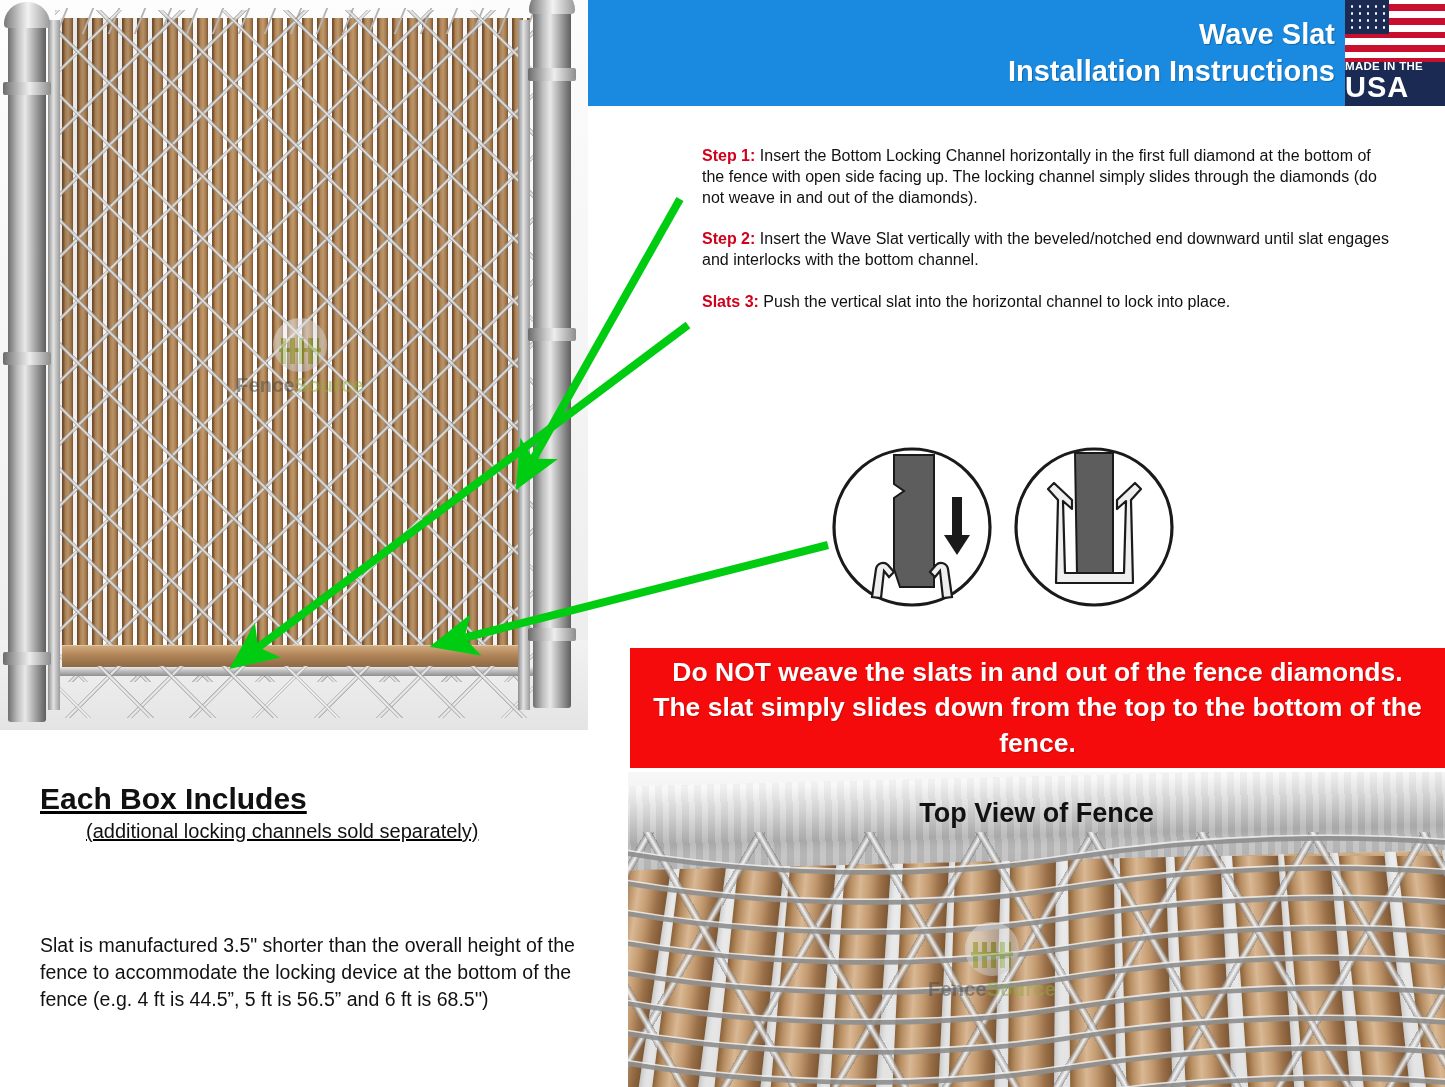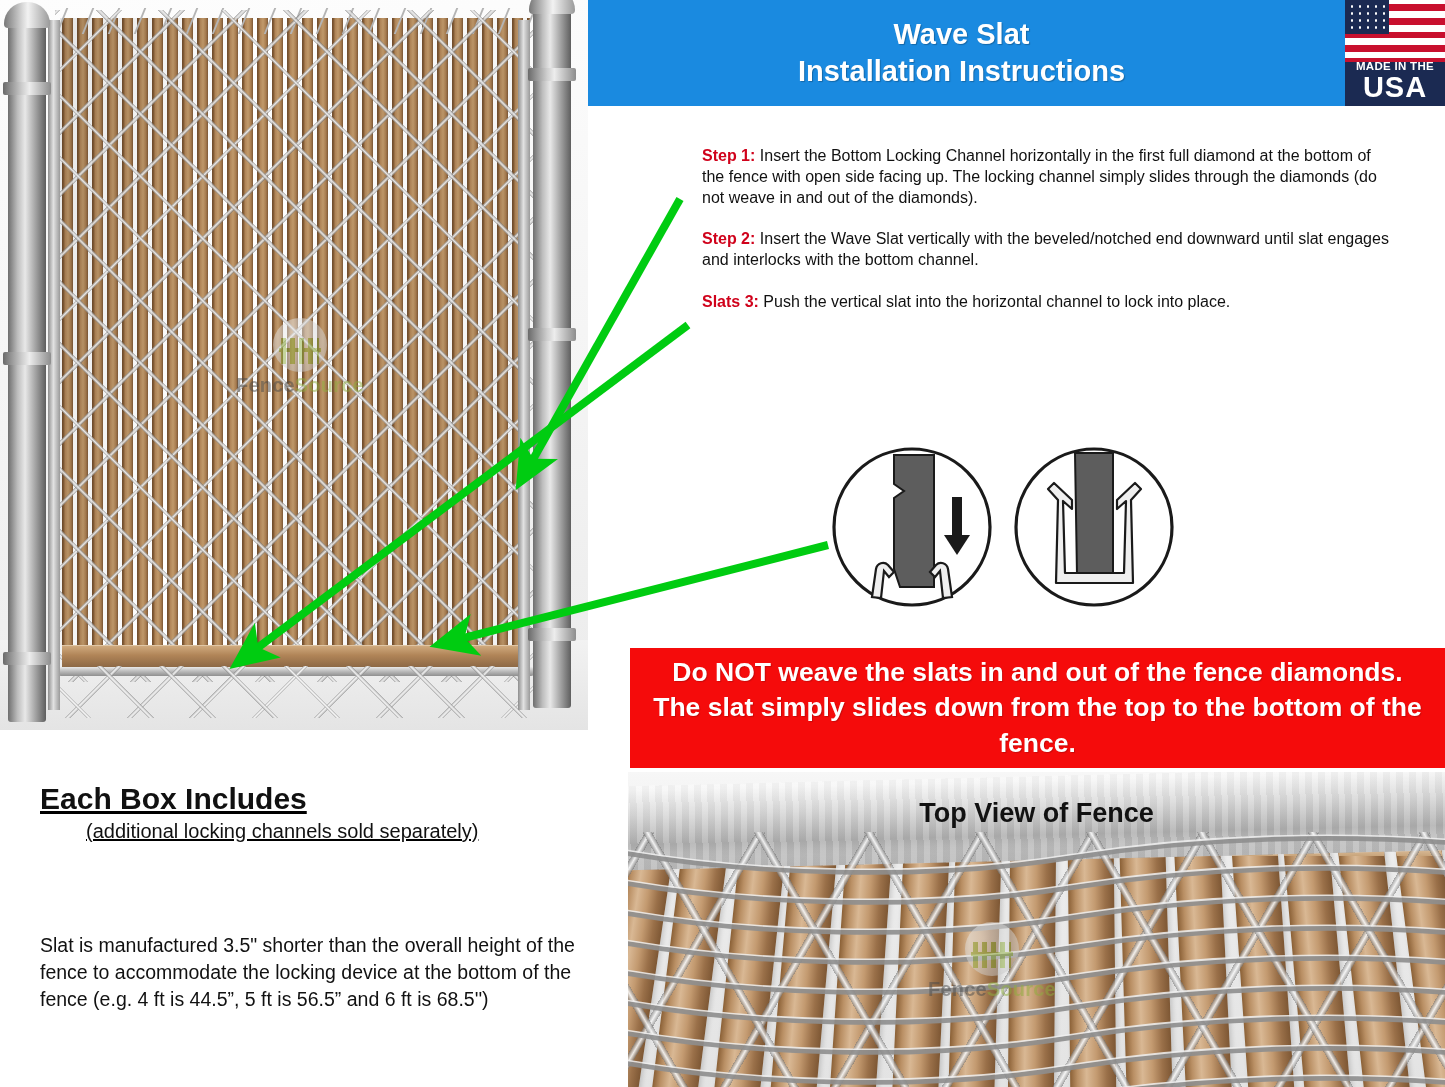--- a/index.html
+++ b/index.html
@@ -125,21 +125,21 @@
   
   .arrows { position:absolute; left:0; top:0; width:1445px; height:1087px; pointer-events:none; }
 
   
   .header {
     position:absolute; left:588px; top:0; width:857px; height:106px;
     background:#1a8ae0;
   }
   .header .title {
     position:absolute; left:0; right:110px; top:16px;
-    text-align:center; color:#ffffff; font-size:29px; font-weight:bold;
+    text-align:right; color:#ffffff; font-size:29px; font-weight:bold;
     line-height:1.28; text-shadow:1px 1px 1px rgba(0,0,0,.25);
   }
   .usa-badge {
     position:absolute; right:0; top:0; width:100px; height:106px;
     background:#1b2a52; overflow:hidden;
   }
   .usa-flag {
     position:absolute; left:0; top:0; width:100px; height:62px;
     background:
       linear-gradient(180deg,
@@ -150,21 +150,21 @@
   .usa-canton {
     position:absolute; left:0; top:0; width:44px; height:34px;
     background:#1b2a52;
   }
   .usa-canton::after {
     content:""; position:absolute; inset:3px;
     background-image: radial-gradient(circle, #fff 1px, transparent 1.4px);
     background-size: 8px 7px;
   }
   .usa-text {
-    position:absolute; left:0; right:0; bottom:4px; text-align:center; color:#fff;
+    position:absolute; left:0; right:0; bottom:4px; text-align:left; color:#fff;
   }
   .usa-text .l1 { font-size:11.5px; font-weight:bold; letter-spacing:.3px; line-height:1.1; }
   .usa-text .l2 { font-size:29px; font-weight:bold; letter-spacing:1px; line-height:1; }
 
   
   .steps { position:absolute; left:702px; top:146px; width:690px; }
   .step { font-size:16px; line-height:1.30; color:#111; margin-bottom:21px; }
   .step .lbl { color:#d0021b; font-weight:bold; }
 
   

